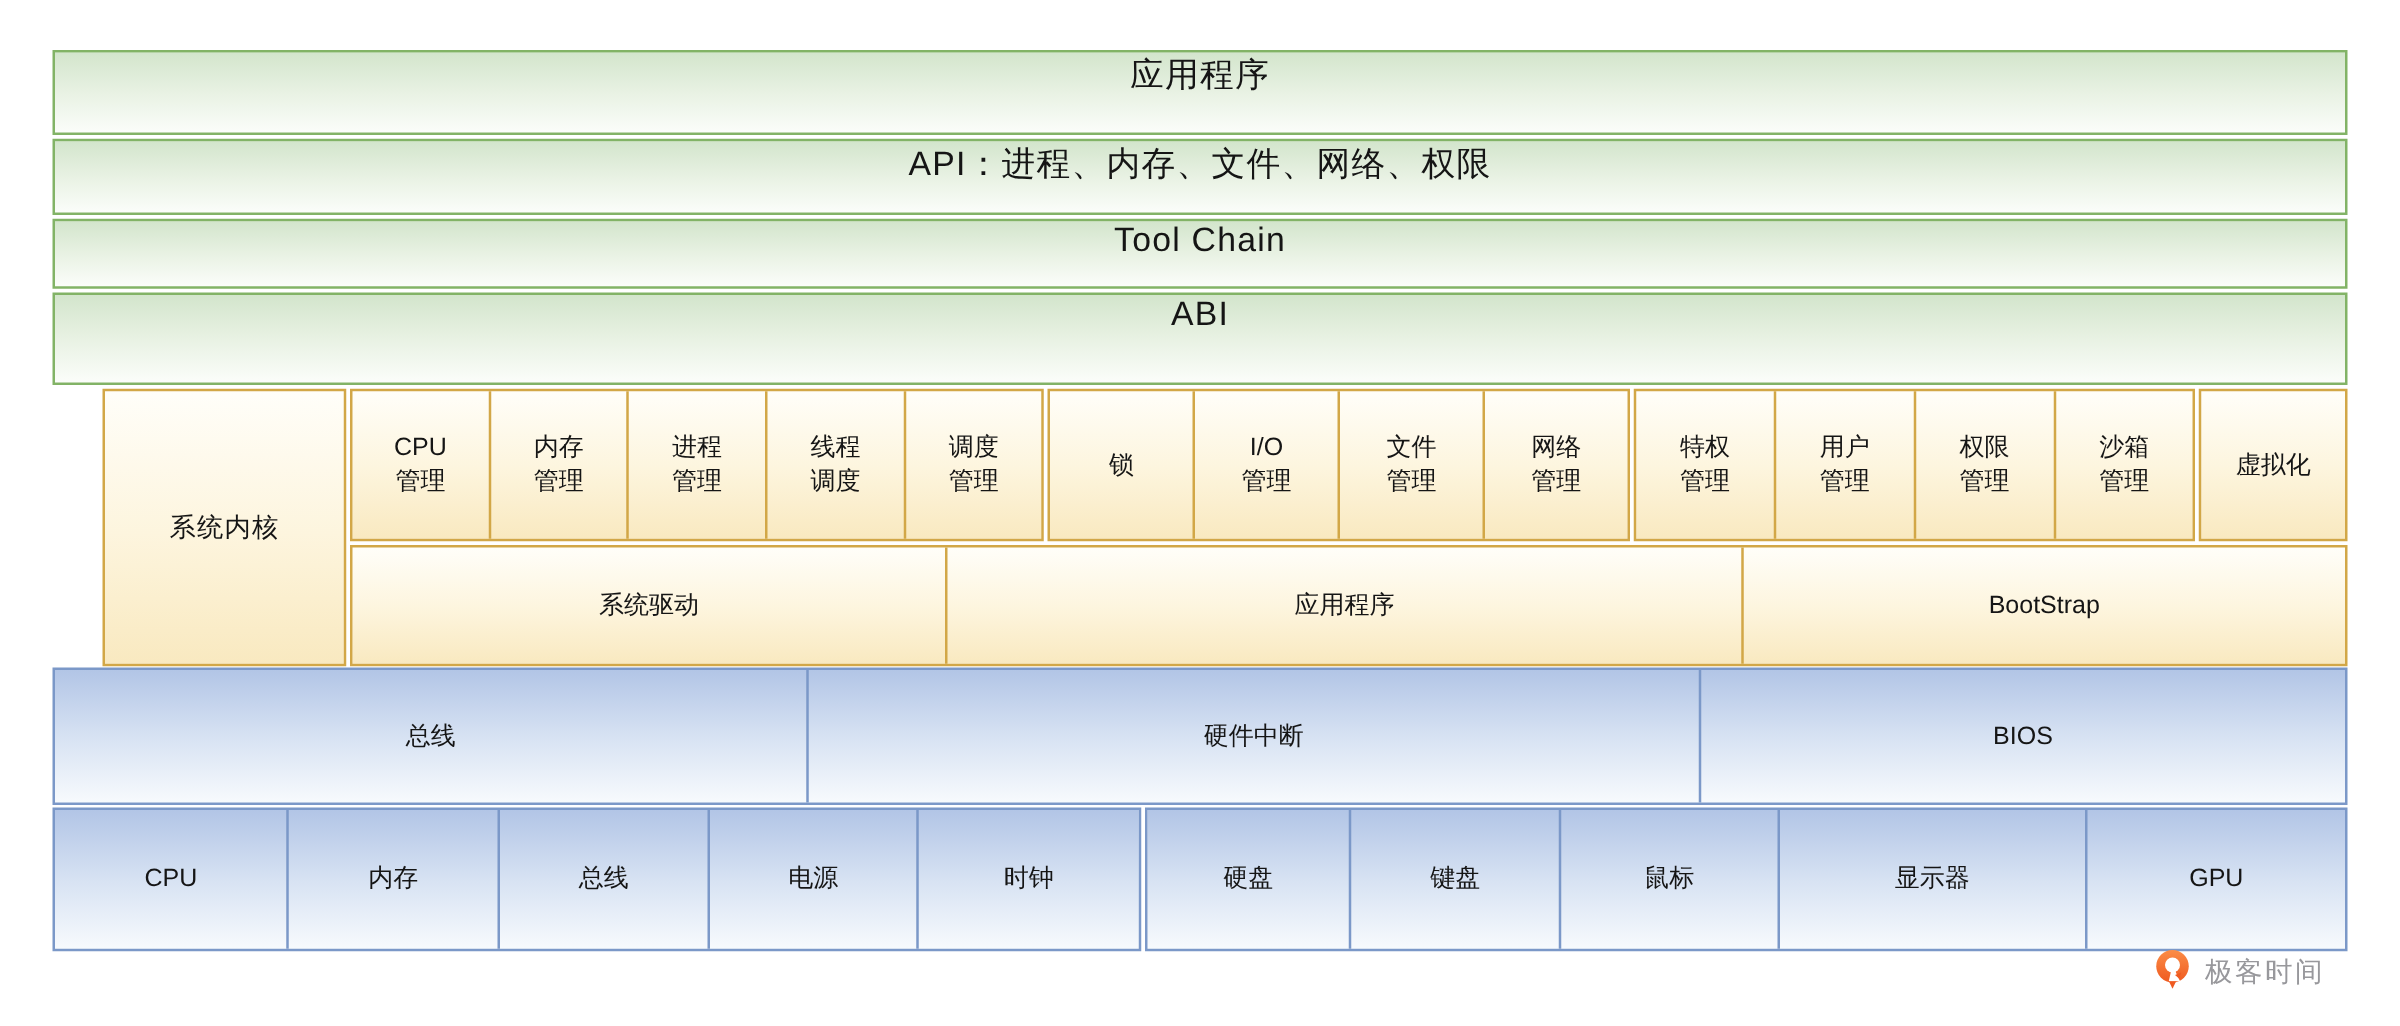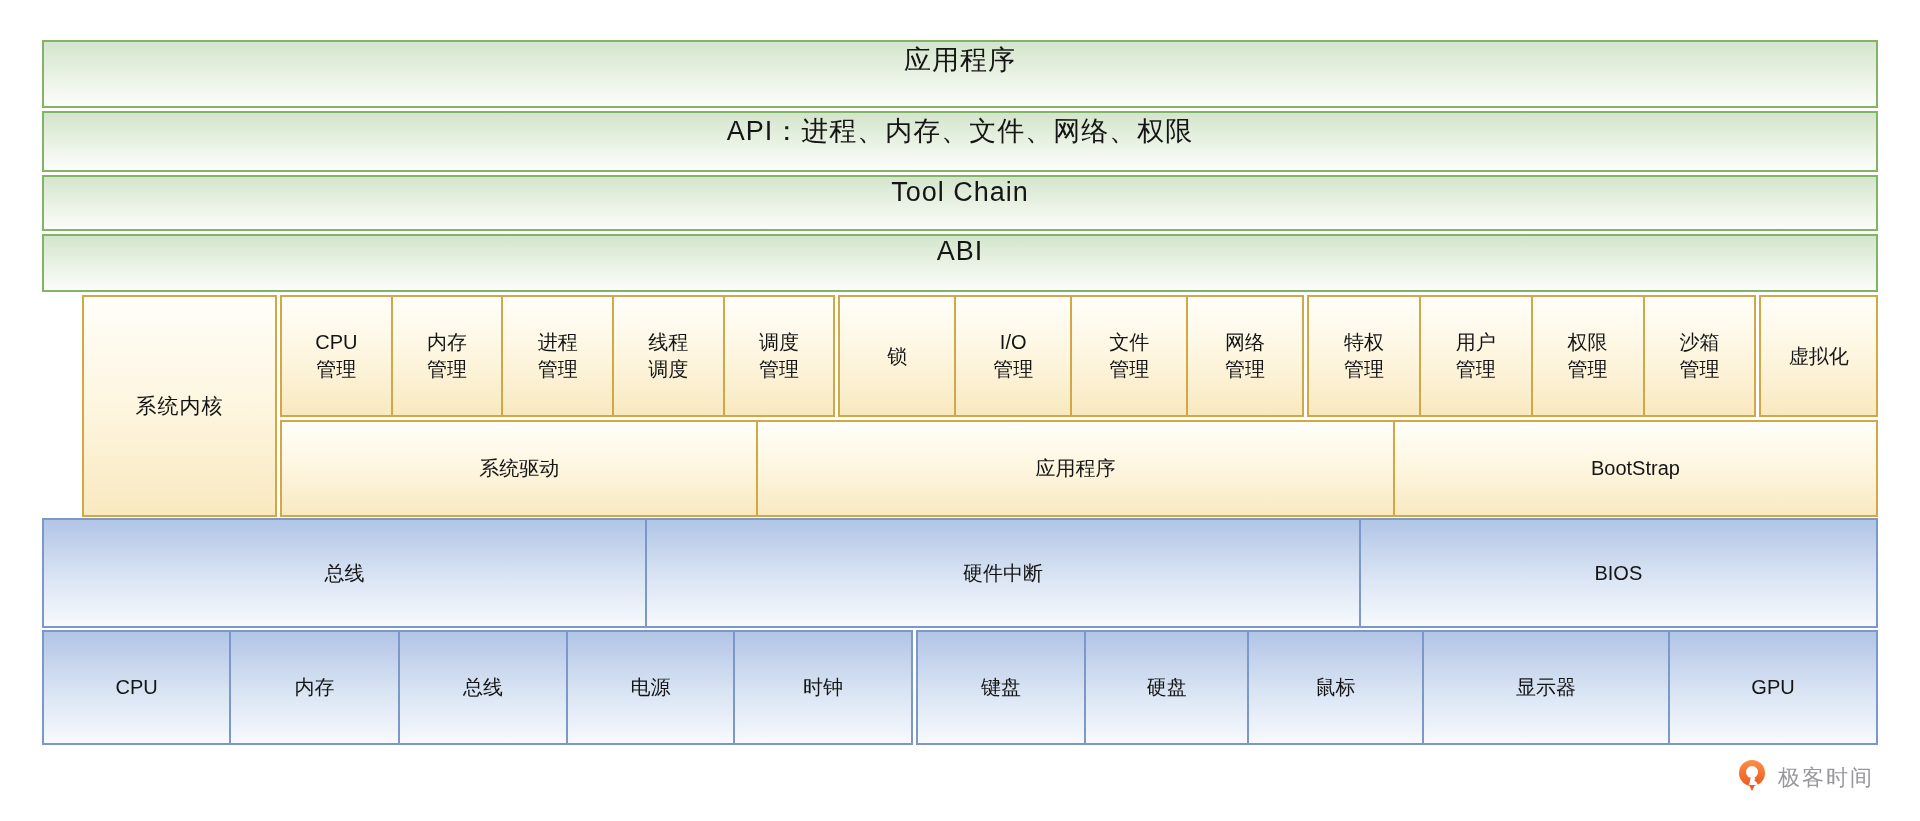--- a/index.html
+++ b/index.html
@@ -13,21 +13,21 @@
   .band{
     box-sizing:border-box;margin-bottom:3px;
     border:2px solid #82b366;
     background:linear-gradient(180deg,#d3e5cc 0%,#e9f2e4 52%,#fbfdfa 100%);
     display:flex;justify-content:center;
     font-size:27px;letter-spacing:1px;
   }
   .band.h1{height:68px;}
   .band.h2{height:61px;}
   .band.h3{height:56px;}
-  .band.h4{height:58px;}
+  .band.h4{height:74px;}
   
   .section{display:flex;gap:3px;box-sizing:border-box;}
   .section.kernel{height:222px;}
   .section.hardware{height:227px;margin-top:1px;}
   .side{
     width:195px;flex:none;box-sizing:border-box;border:2px solid;
     display:flex;align-items:center;justify-content:center;
     font-size:21px;letter-spacing:1px;margin-left:40px;
   }
   .main{flex:1;display:flex;flex-direction:column;min-width:0;}
@@ -44,21 +44,21 @@
   }
   .cell:first-child{border-left:none;}
   
   .amber,.amber .cell{border-color:#d2a747;}
   .amber{background:linear-gradient(180deg,#fffef9 0%,#fdf5de 52%,#f9e9c0 100%);}
   
   .blue,.blue .cell{border-color:#7b98c8;}
   .blue{background:linear-gradient(180deg,#b2c5e6 0%,#d8e3f3 52%,#f7fafd 100%);}
   
   .brand{
-    position:absolute;right:46px;top:758px;height:40px;
+    position:absolute;right:60px;top:758px;height:40px;
     display:flex;align-items:center;gap:8px;
   }
   .brand-text{font-size:22px;letter-spacing:2px;color:#98989c;}
   .brand svg{display:block;}
 </style>
 </head>
 <body>
 
 <div class="stage">
 
@@ -137,22 +137,22 @@
       </div>
       <div class="row hcells">
         <div class="group blue" style="flex:542 1 0%">
           <div class="cell" style="flex:117 1 0%">CPU</div>
           <div class="cell" style="flex:105 1 0%">内存</div>
           <div class="cell" style="flex:105 1 0%">总线</div>
           <div class="cell" style="flex:104 1 0%">电源</div>
           <div class="cell" style="flex:111 1 0%">时钟</div>
         </div>
         <div class="group blue" style="flex:599 1 0%">
+          <div class="cell" style="flex:101 1 0%">硬盘</div>
           <div class="cell" style="flex:104 1 0%">键盘</div>
-          <div class="cell" style="flex:101 1 0%">硬盘</div>
           <div class="cell" style="flex:108 1 0%">鼠标</div>
           <div class="cell" style="flex:153 1 0%">显示器</div>
           <div class="cell" style="flex:129 1 0%">GPU</div>
         </div>
       </div>
     </div>
   </div>
 
 </div>
 

